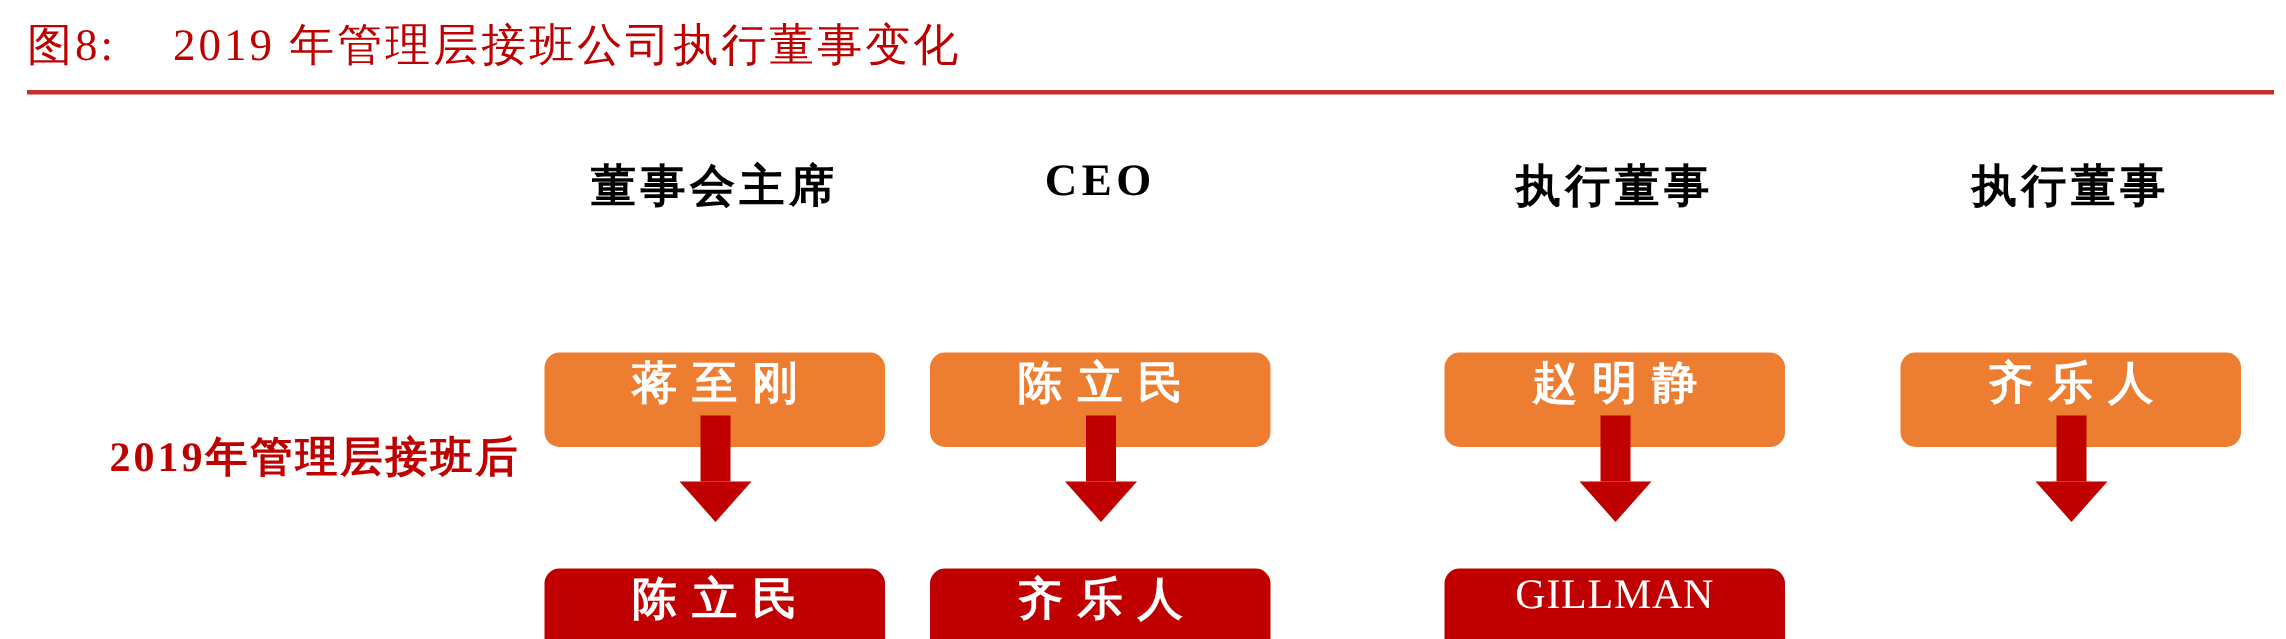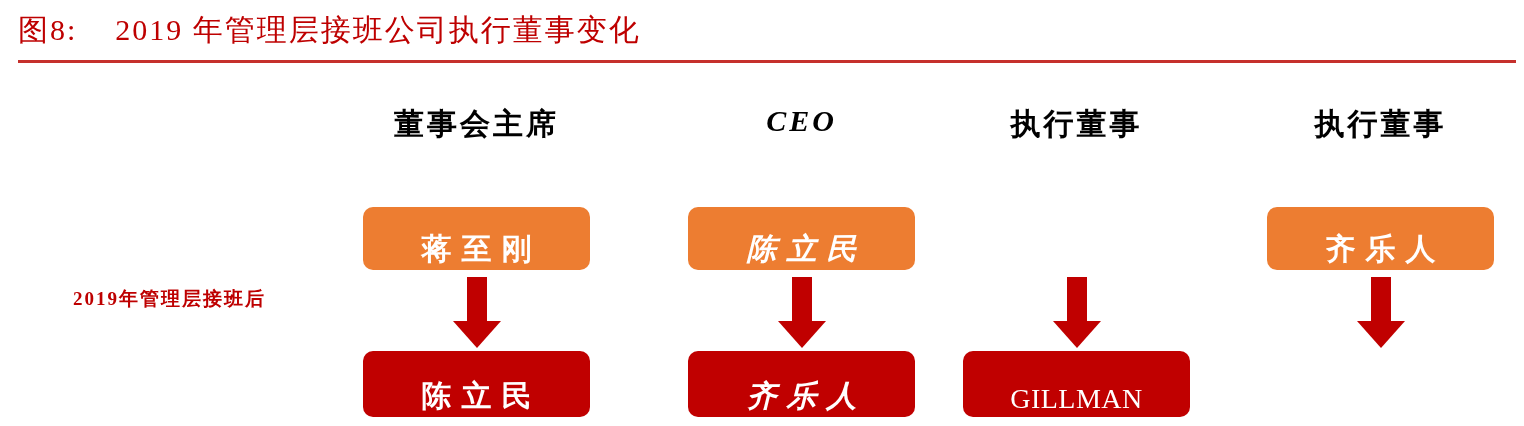--- a/index.html
+++ b/index.html
@@ -32,31 +32,31 @@
     width: 1498px;
     height: 3px;
     background: #c5302c;
   }
 
   
   .row-label {
     position: absolute;
     top: 286px;
     left: 73px;
-    font-size: 19px;
+    font-size: 28px;
     font-weight: 700;
     color: #be0000;
     letter-spacing: 2px;
     white-space: nowrap;
   }
 
   
   .column { position: absolute; top: 0; width: 227px; height: 304px; }
   .col-0 { left: 363px; }
-  .col-1 { left: 688px; font-style: italic; }
+  .col-1 { left: 620px; }
   .col-2 { left: 963px; }
   .col-3 { left: 1267px; }
 
   .header {
     position: absolute;
     top: 104px;
     left: 0; right: 0;
     text-align: center;
     font-size: 30px;
     font-weight: 700;
@@ -65,22 +65,23 @@
   }
 
   .obox, .rbox {
     position: absolute;
     left: 0; right: 0;
     border-radius: 10px;
     color: #ffffff;
     display: flex;
     flex-direction: column;
     align-items: center;
-    justify-content: flex-end;
+    justify-content: flex-start;
     text-align: center;
+    margin-top: 28px;
   }
   .obox {
     top: 207px;
     height: 63px;
     background: #ed7d31;
     font-size: 30px;
     font-weight: 700;
     letter-spacing: 10px;
     text-indent: 10px;
   }
@@ -156,20 +157,23 @@
       <div class="head"></div>
     </div>
     <div class="rbox">
       <span>齐乐人</span>
 
     </div>
   </div>
 
   <div class="column col-2">
     <div class="header">执行董事</div>
+    <div class="obox">
+      <span>赵明静</span>
+    </div>
     <div class="arrow">
       <div class="shaft"></div>
       <div class="head"></div>
     </div>
     <div class="rbox two-line">
       <span>GILLMAN</span>
     </div>
   </div>
 
   <div class="column col-3">

